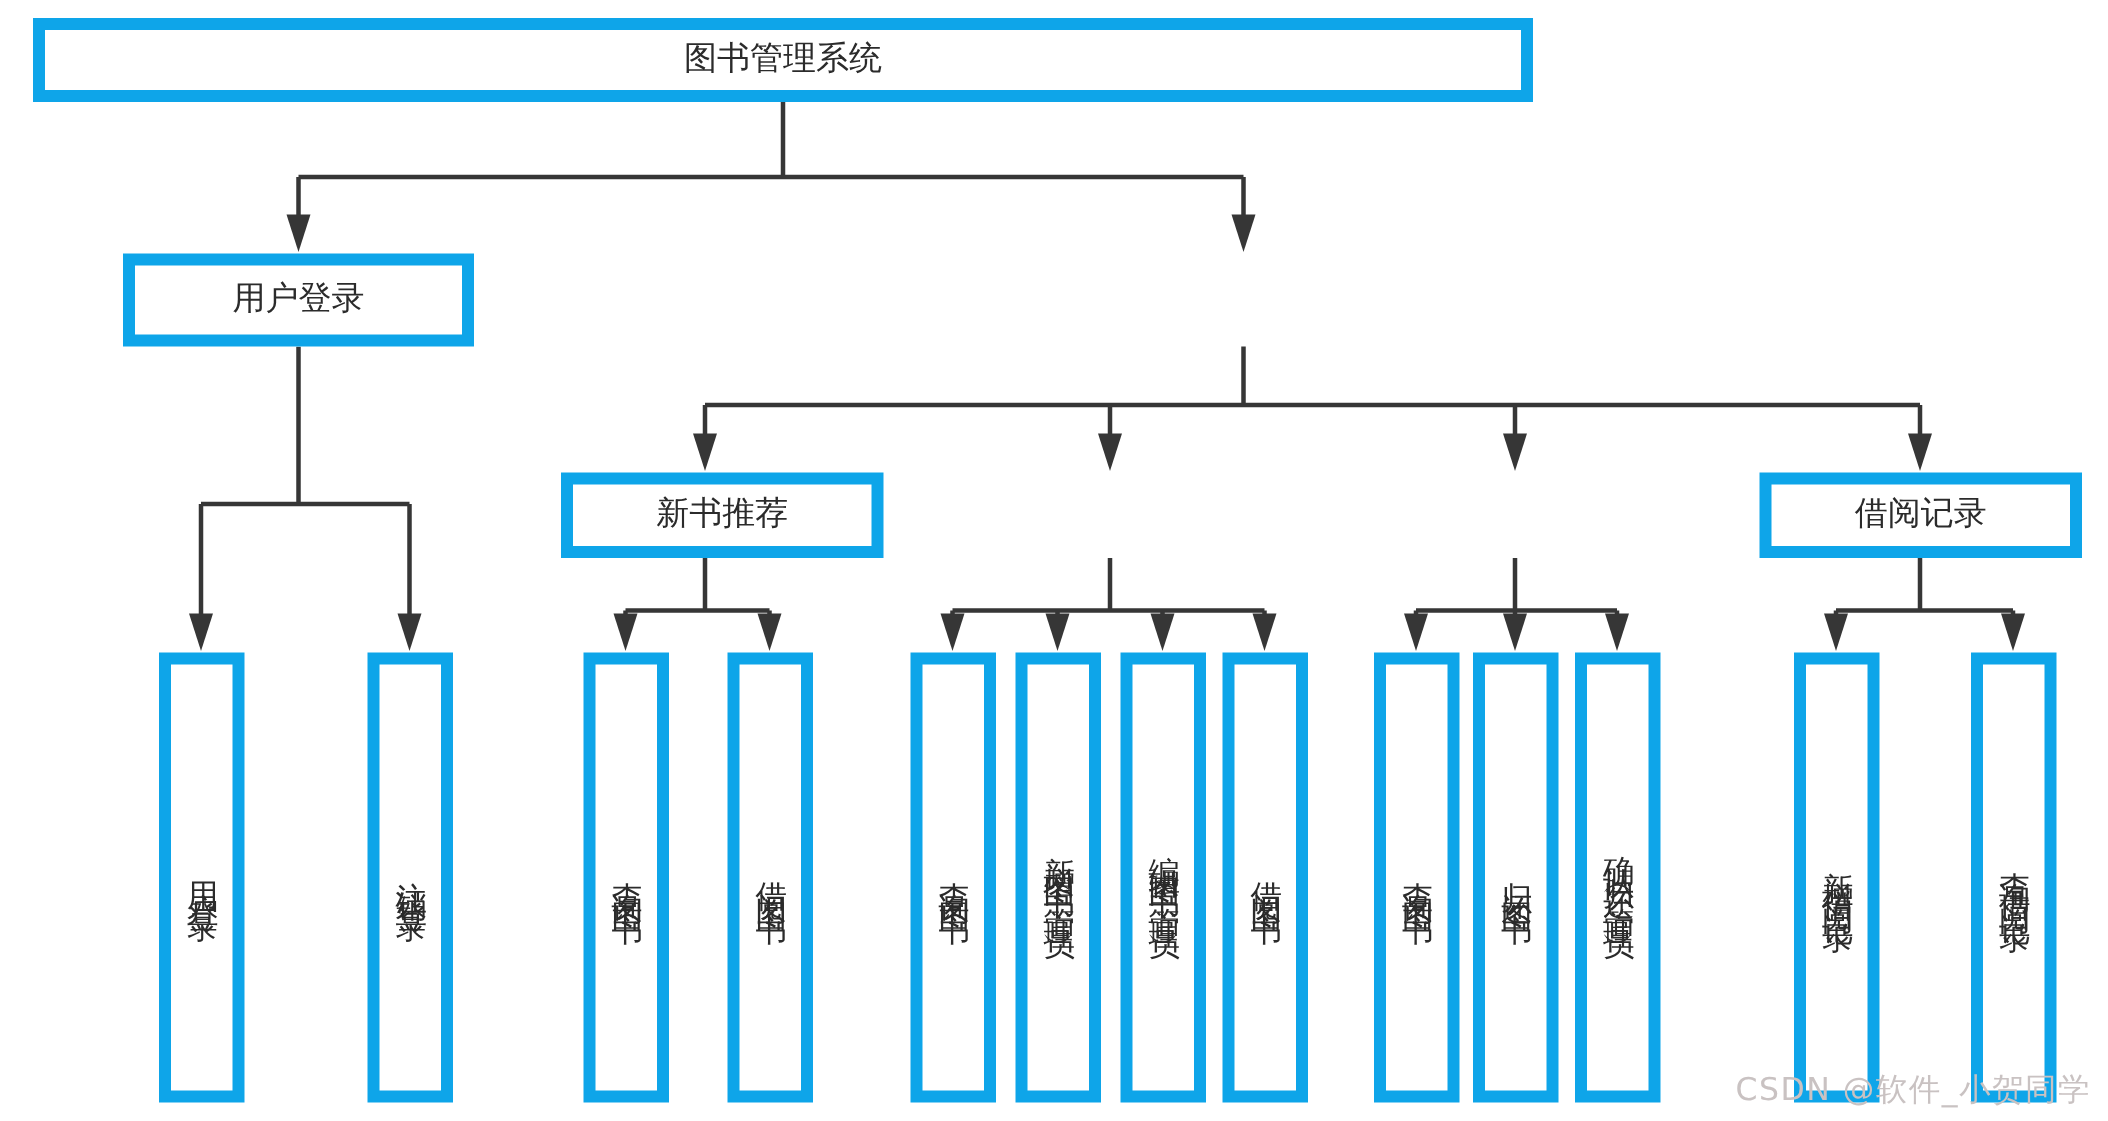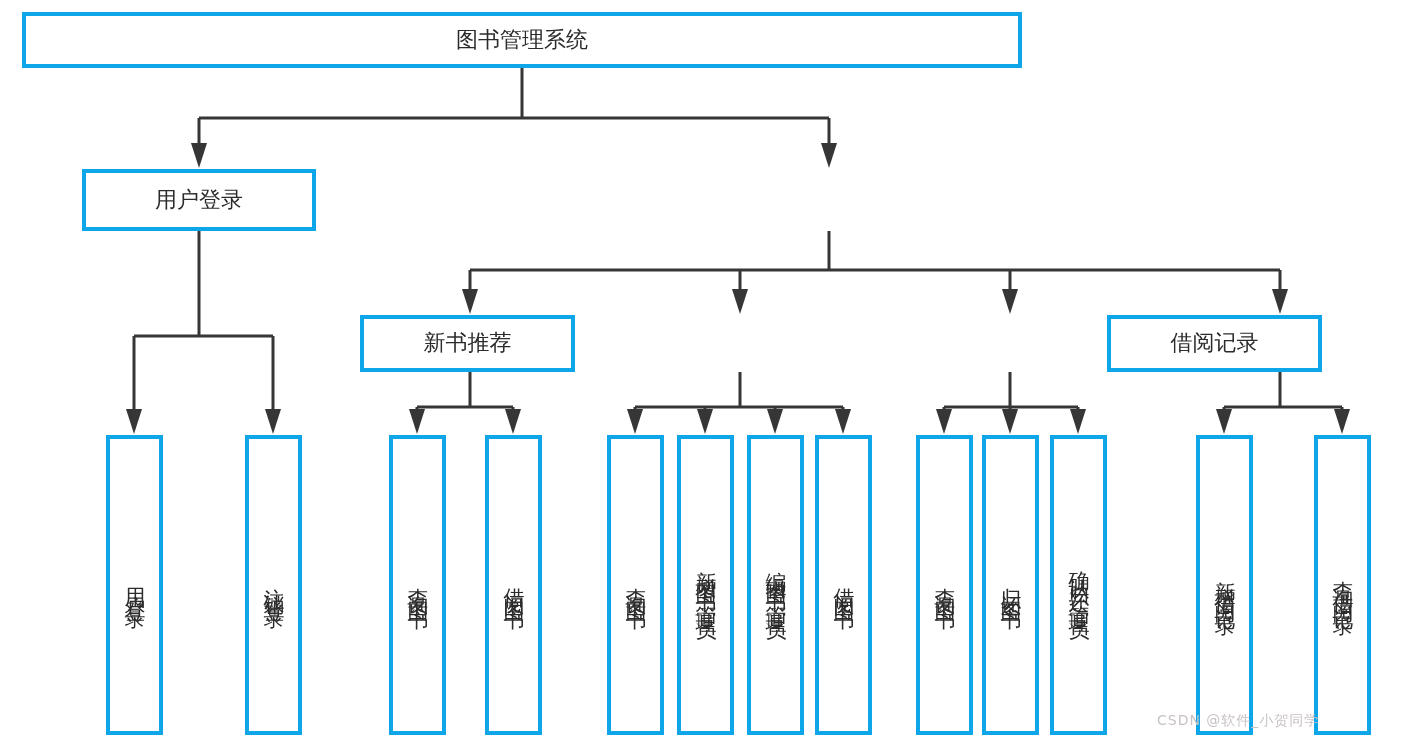--- a/index.html
+++ b/index.html
@@ -8,21 +8,21 @@
     width:1405px;height:747px;
     background:#ffffff;
     overflow:hidden;
     font-family:"DejaVu Sans","Liberation Sans",sans-serif;
   }
   .connectors{position:absolute;left:0;top:0;z-index:1;}
   .node{
     position:absolute;
     box-sizing:border-box;
     background:#ffffff;
-    border:4px solid #0ea5e9;
+    border:8px solid #0ea5e9;
     display:flex;
     align-items:center;
     justify-content:center;
     color:#2b2b2b;
     font-size:22px;
     z-index:2;
     line-height:1.2;
   }
   .leaf{
     writing-mode:vertical-rl;
@@ -32,21 +32,21 @@
     width:57px;
     height:300px;
     top:435px;
   }
   .lvl{height:57px;top:315px;width:215px;}
   .watermark{
     position:absolute;
     left:1157px;
     top:712px;
     z-index:3;
-    font-size:14px;
+    font-size:21px;
     color:#c9c2c2;
     letter-spacing:1px;
     white-space:nowrap;
   }
 </style>
 </head>
 <body>
 
 <div class="stage">
 
@@ -94,24 +94,24 @@
   </svg>
 
   <div class="node" style="left:22px;top:12px;width:1000px;height:56px">
     <span>图书管理系统</span>
   </div>
 
   <div class="node" style="left:82px;top:169px;width:234px;height:62px">
     <span>用户登录</span>
   </div>
 
-  <div class="node lvl" style="left:360px;">
+  <div class="node lvl" style="left:374px;">
     <span>新书推荐</span>
   </div>
-  <div class="node lvl" style="left:1107px;">
+  <div class="node lvl" style="left:1173px;">
     <span>借阅记录</span>
   </div>
 
   <div class="node leaf" style="left:106px;">
     <span>用户登录</span>
   </div>
   <div class="node leaf" style="left:245px;">
     <span>注销登录</span>
   </div>
 

